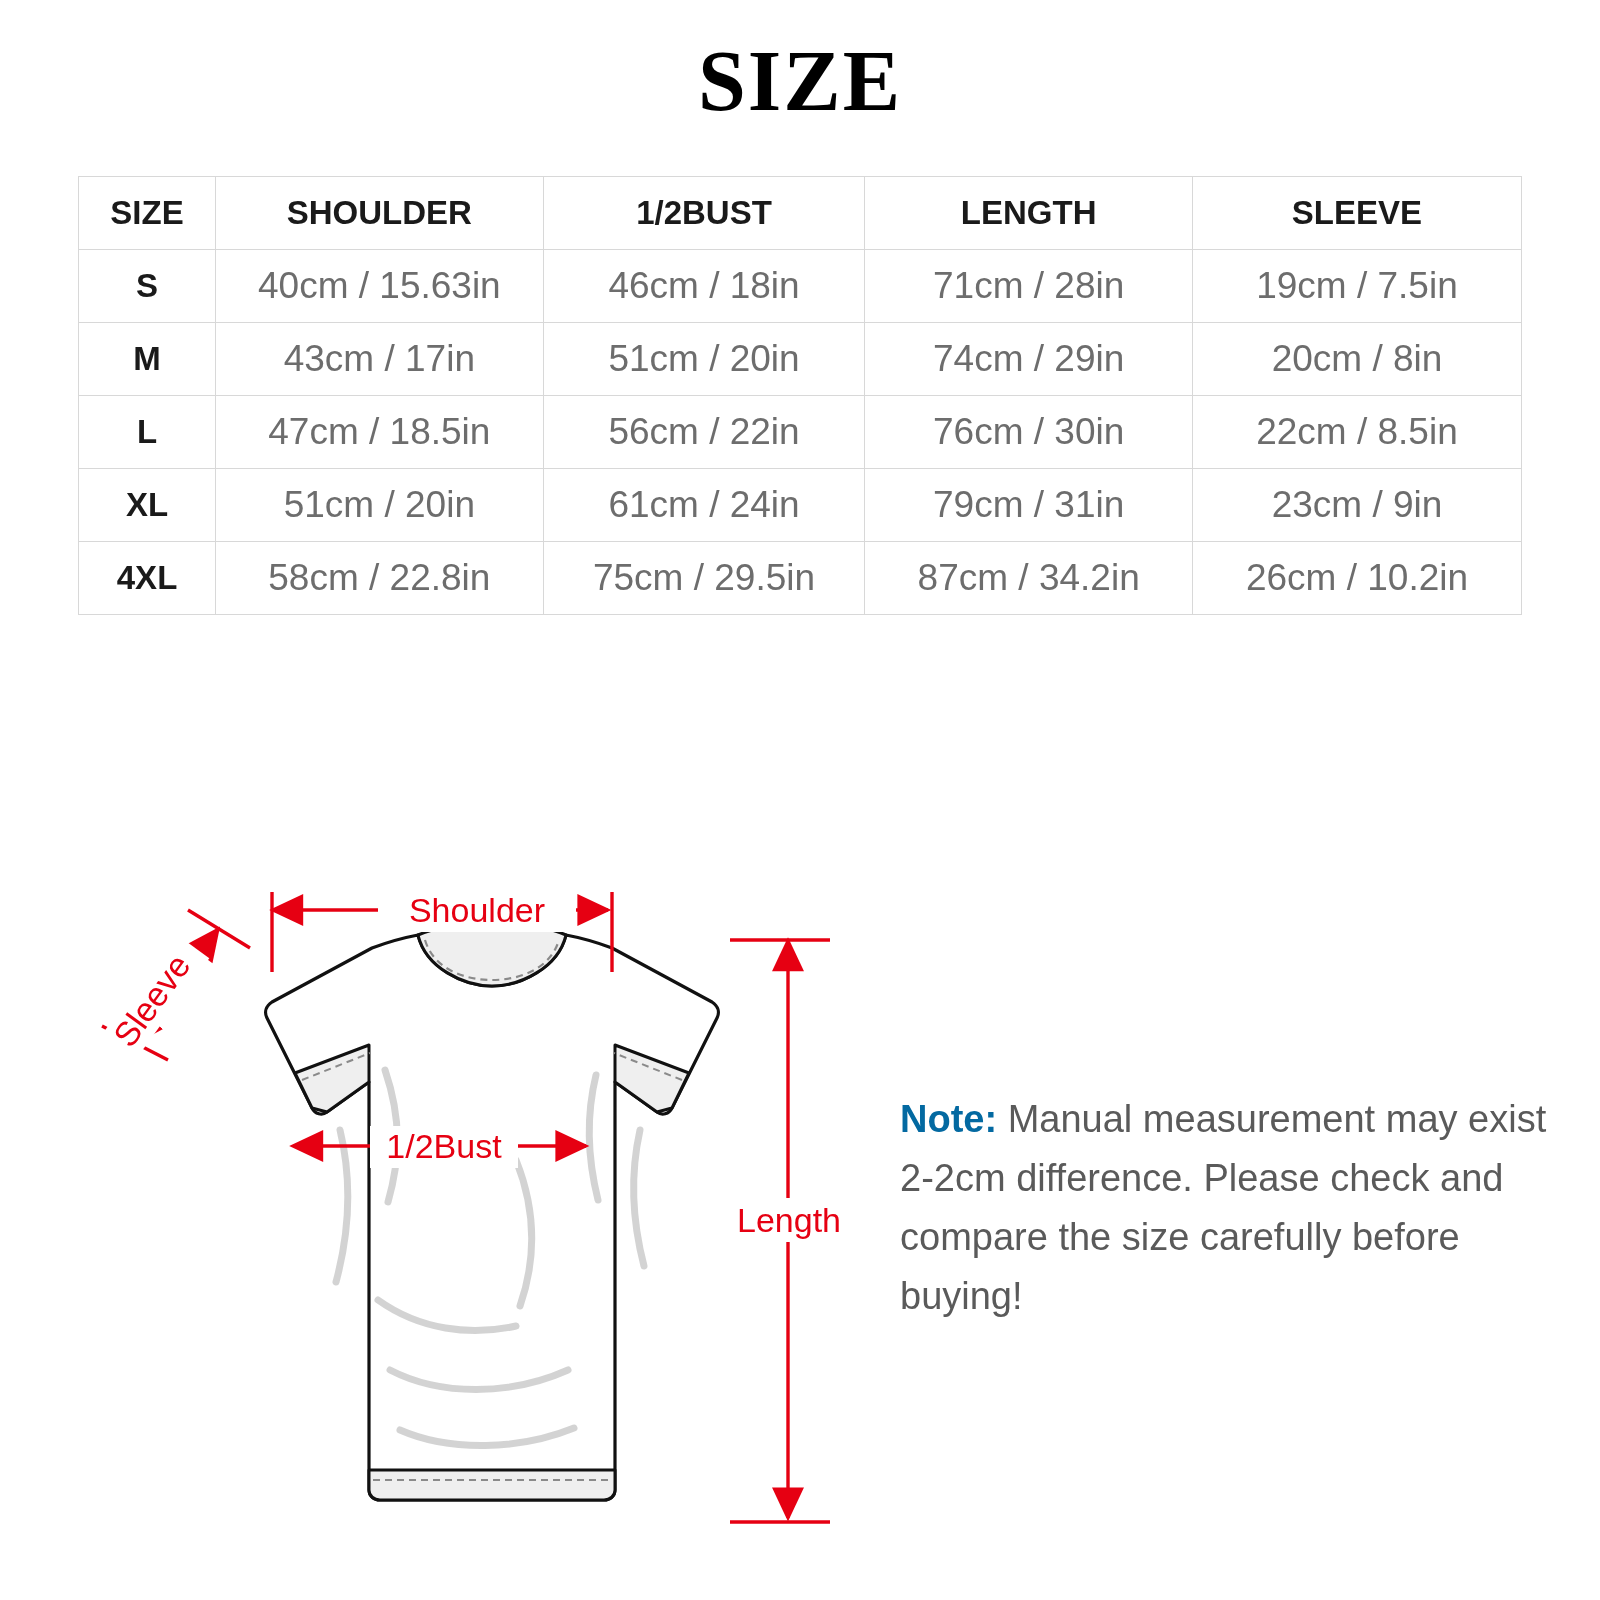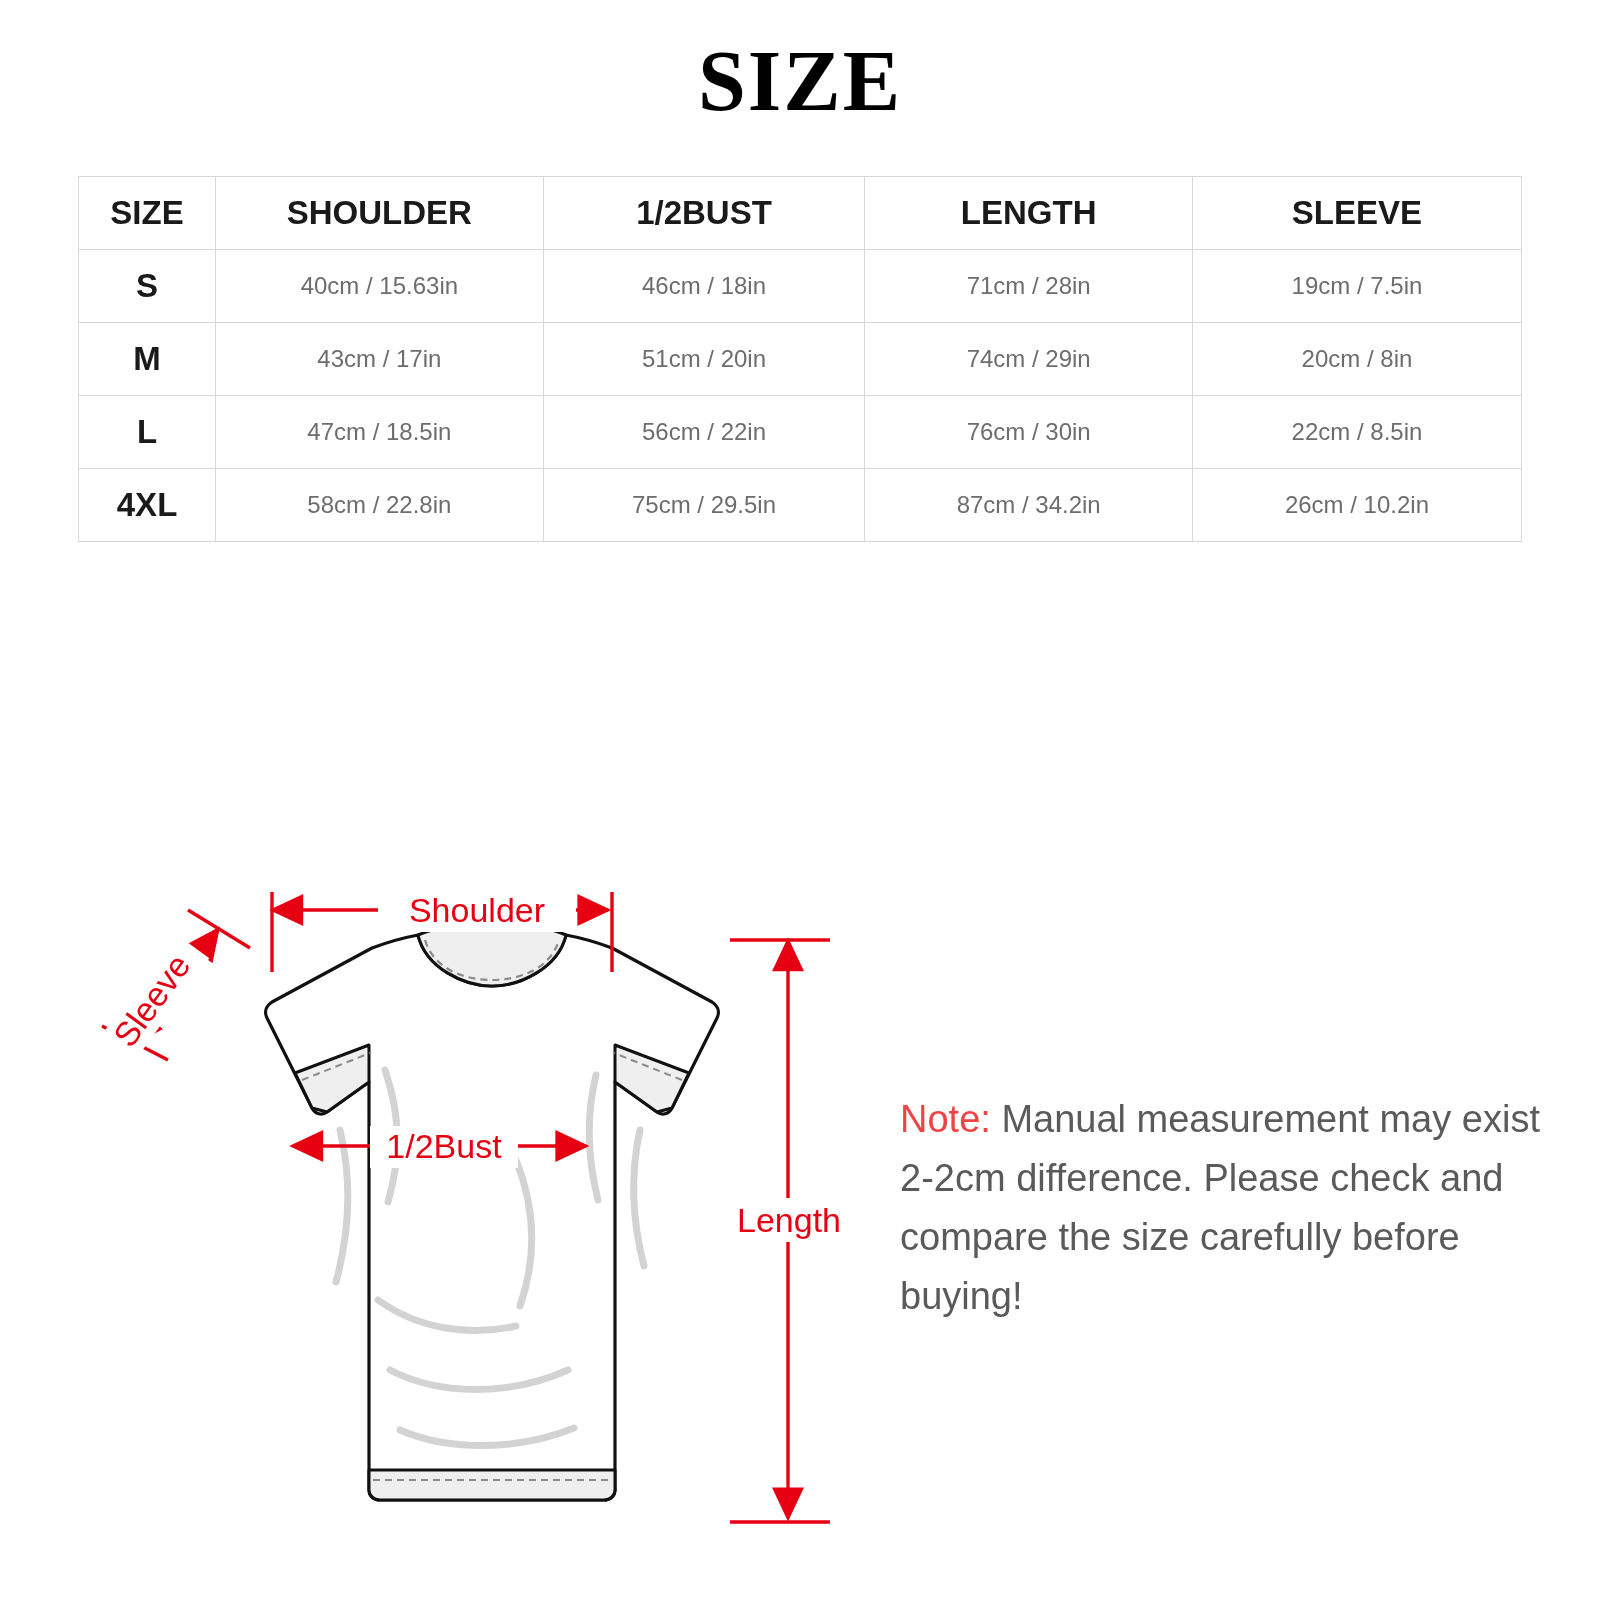--- a/index.html
+++ b/index.html
@@ -41,21 +41,21 @@
     border-collapse: collapse;
     width: 100%;
     table-layout: fixed;
   }
   table.size-table th,
   table.size-table td {
     border: 1px solid #d8d8d8;
     height: 70px;
     text-align: center;
     vertical-align: middle;
-    font-size: 24px;
+    font-size: 37px;
   }
   table.size-table th {
     font-weight: bold;
     color: #1a1a1a;
     font-size: 33px;
   }
   table.size-table td.size-cell {
     font-weight: bold;
     color: #1a1a1a;
     font-size: 33px;
@@ -84,22 +84,22 @@
   #note-block {
     position: absolute;
     top: 1090px;
     left: 900px;
     width: 660px;
     font-size: 38px;
     line-height: 1.55;
     color: #5a5a5a;
   }
   #note-block .note-label {
-    font-weight: normal;
-    color: #ef4444;
+    font-weight: bold;
+    color: #0369a1;
   }
 </style>
 </head>
 <body>
 
 <div id="page-title">SIZE</div>
 
 <div id="size-table-wrap">
   <table class="size-table">
     <colgroup>
@@ -132,20 +132,27 @@
         <td class="measure-cell">51cm / 20in</td>
         <td class="measure-cell">74cm / 29in</td>
         <td class="measure-cell">20cm / 8in</td>
       </tr>
       <tr>
         <td class="size-cell">L</td>
         <td class="measure-cell">47cm / 18.5in</td>
         <td class="measure-cell">56cm / 22in</td>
         <td class="measure-cell">76cm / 30in</td>
         <td class="measure-cell">22cm / 8.5in</td>
+      </tr>
+      <tr>
+        <td class="size-cell">XL</td>
+        <td class="measure-cell">51cm / 20in</td>
+        <td class="measure-cell">61cm / 24in</td>
+        <td class="measure-cell">79cm / 31in</td>
+        <td class="measure-cell">23cm / 9in</td>
       </tr>
       <tr>
         <td class="size-cell">4XL</td>
         <td class="measure-cell">58cm / 22.8in</td>
         <td class="measure-cell">75cm / 29.5in</td>
         <td class="measure-cell">87cm / 34.2in</td>
         <td class="measure-cell">26cm / 10.2in</td>
       </tr>
     </tbody>
   </table>

